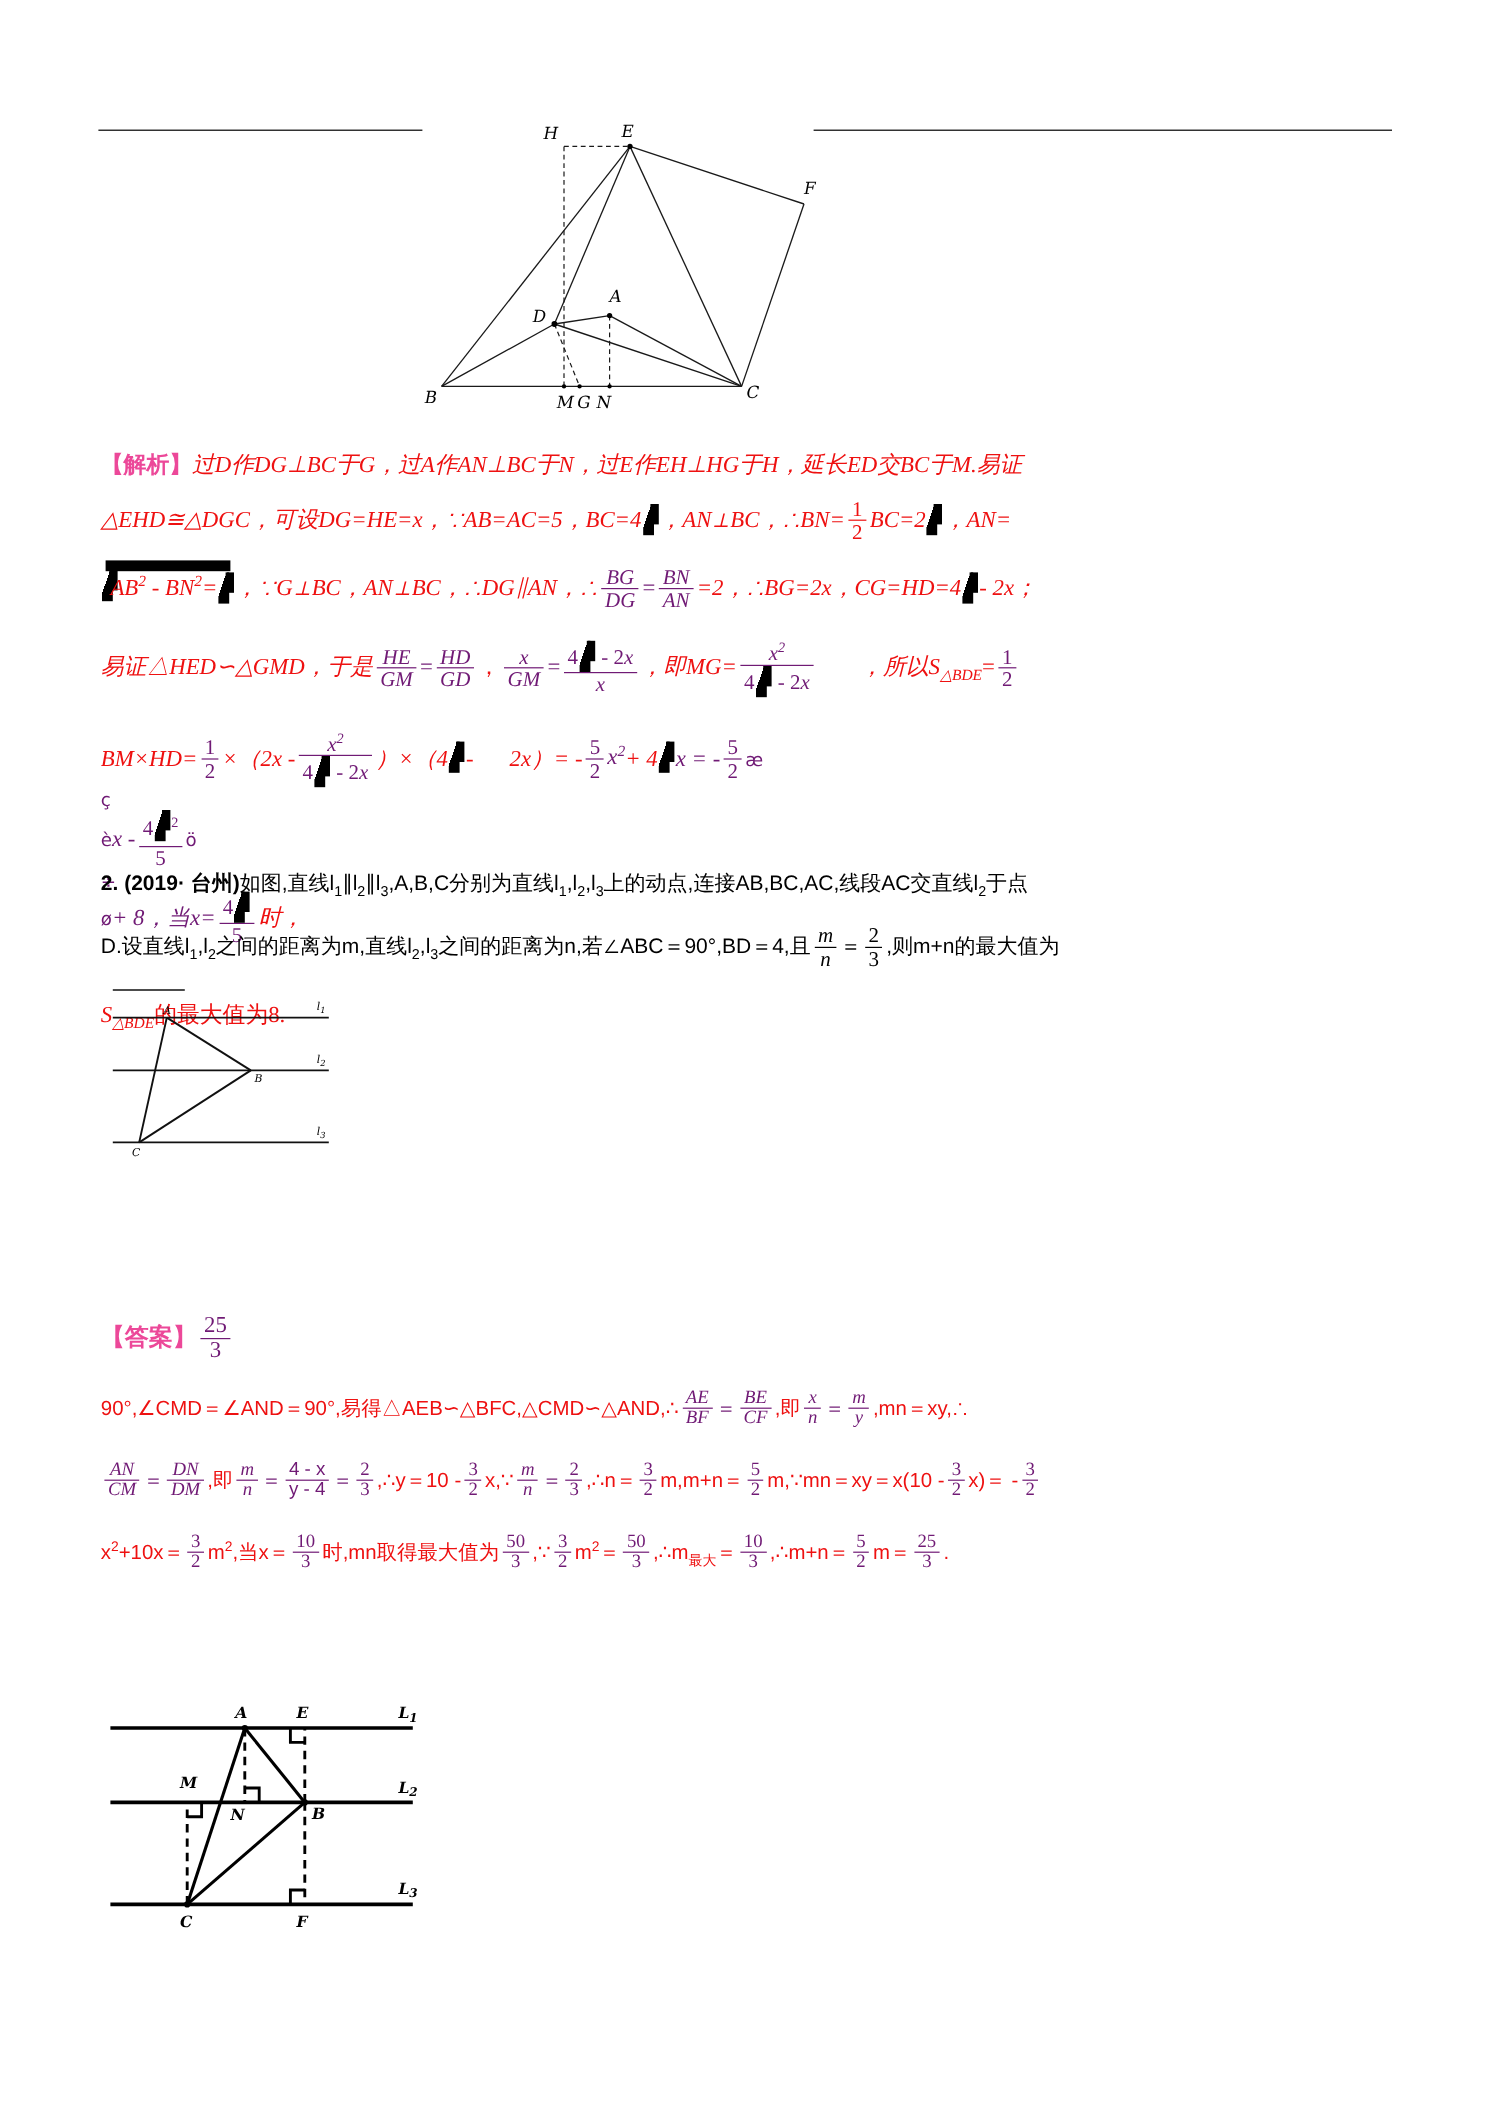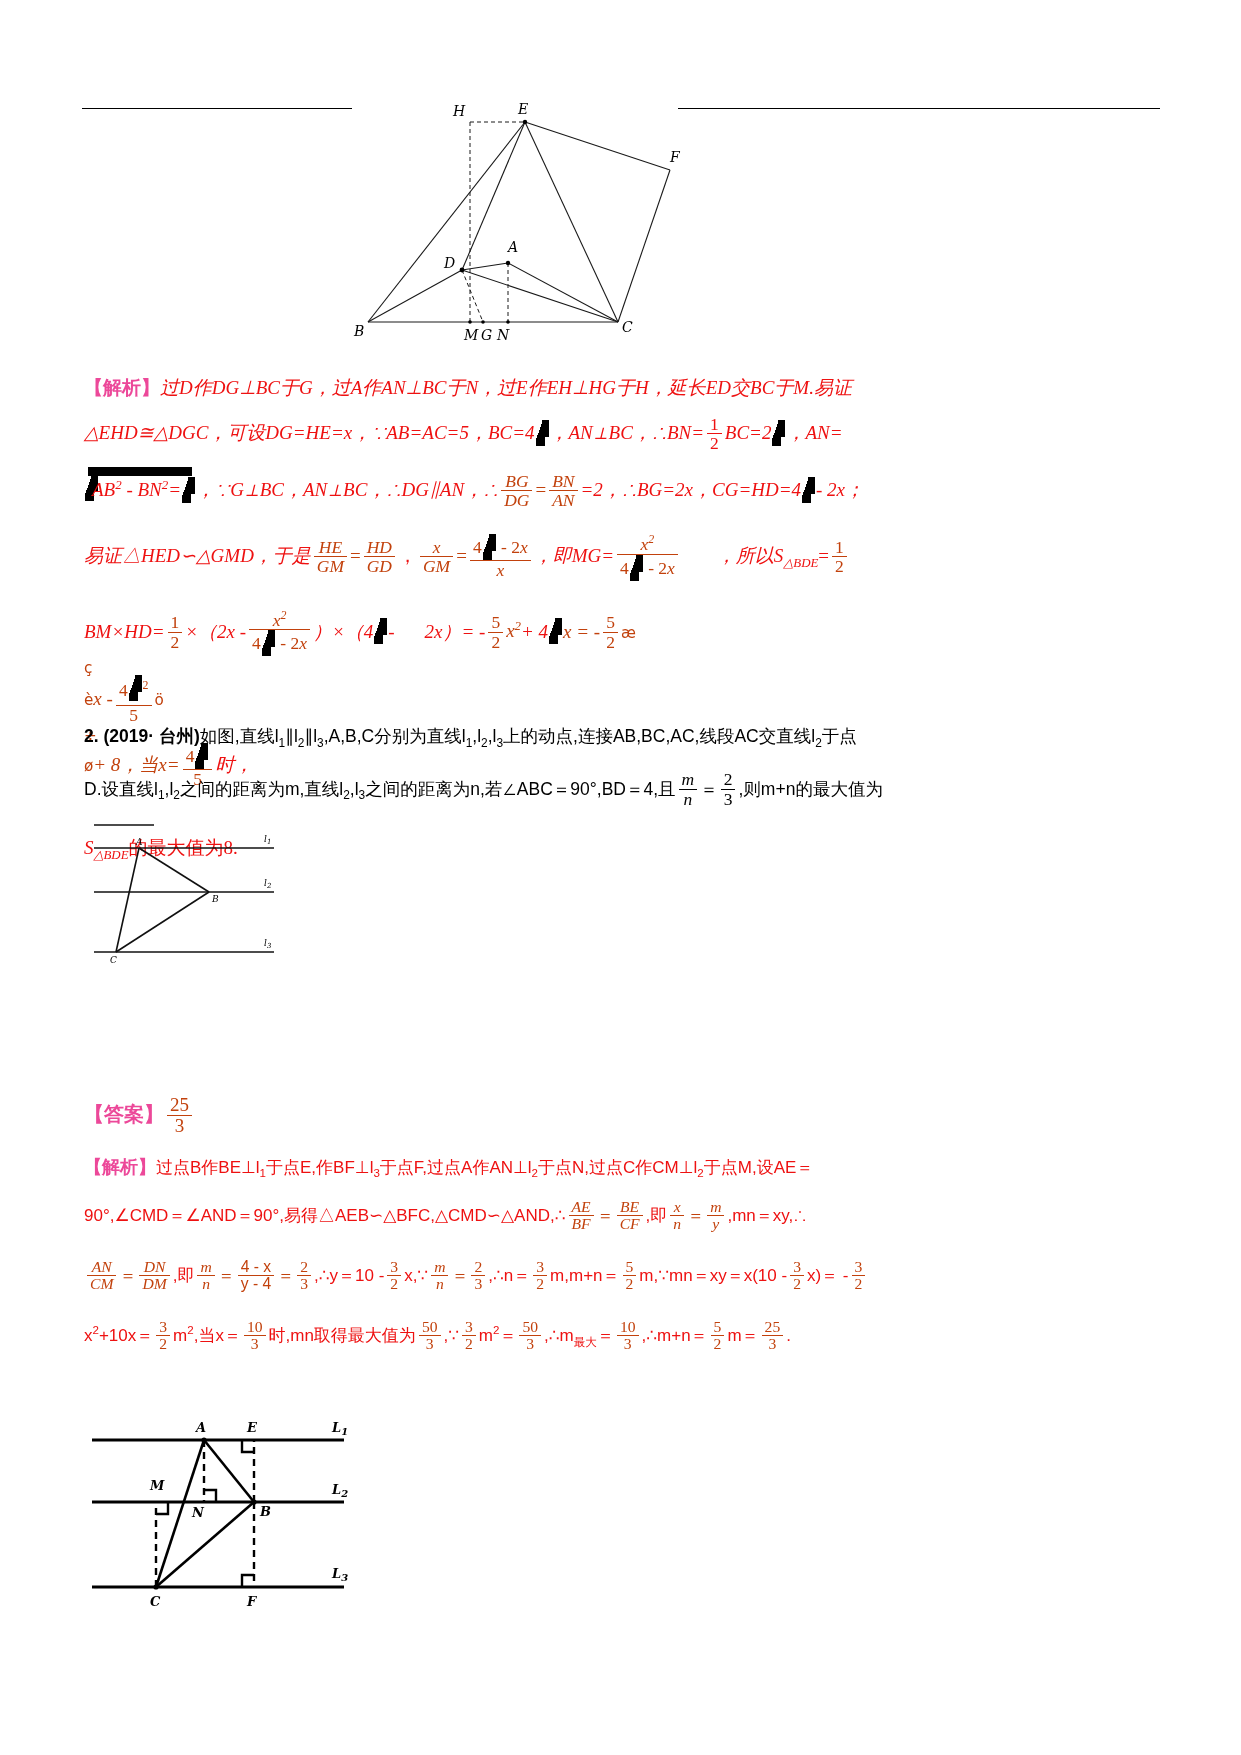--- a/index.html
+++ b/index.html
@@ -32,21 +32,21 @@
   .rule.right { left: 678px; width: 482px; }
 
   
   .fig-top {
     position: absolute;
     left: 340px;
     top: 100px;
     width: 420px;
     height: 250px;
   }
-  .blk { color: #c2410c; }
+  .blk { color: #701a75; }
 
   .tag {
     color: #ec4899;
     font-family: "Liberation Sans", sans-serif;
     font-weight: bold;
   }
 
   .sol-block {
     position: absolute;
     left: 84px;
@@ -344,23 +344,20 @@
   </div>
 
   <div class="ans-row" style="font-size:20px;">
     <span class="tag">【答案】</span><span class="frac blk" style="font-family:'Liberation Serif',serif;font-size:19px;">
         <span class="num">25</span>
         <span class="den">3</span>
       </span>
   </div>
 
   <div class="sol2" style="top:1158px;">
-    <div class="s2line">
-      <span class="tag">【解析】</span><span>过点B作BE⊥l</span><sub>1</sub><span>于点E,作BF⊥l</span><sub>3</sub><span>于点F,过点A作AN⊥l</span><sub>2</sub><span>于点N,过点C作CM⊥l</span><sub>2</sub><span>于点M,设AE＝</span>
-    </div>
 
 
     <div class="s2line" style="margin-bottom:26px;">
       <span>90°,∠CMD＝∠AND＝90°,易得△AEB∽△BFC,△CMD∽△AND,∴</span><span class="frac sm blk" style="font-family:'Liberation Serif',serif;">
           <span class="num ital">AE</span>
           <span class="den ital">BF</span>
         </span><span class="blk">＝</span><span class="frac sm blk" style="font-family:'Liberation Serif',serif;justify-content:space-between;">
           <span class="num ital">BE</span>
           <span class="den ital">CF</span>
         </span><span>,即</span><span class="frac sm blk" style="font-family:'Liberation Serif',serif;">

